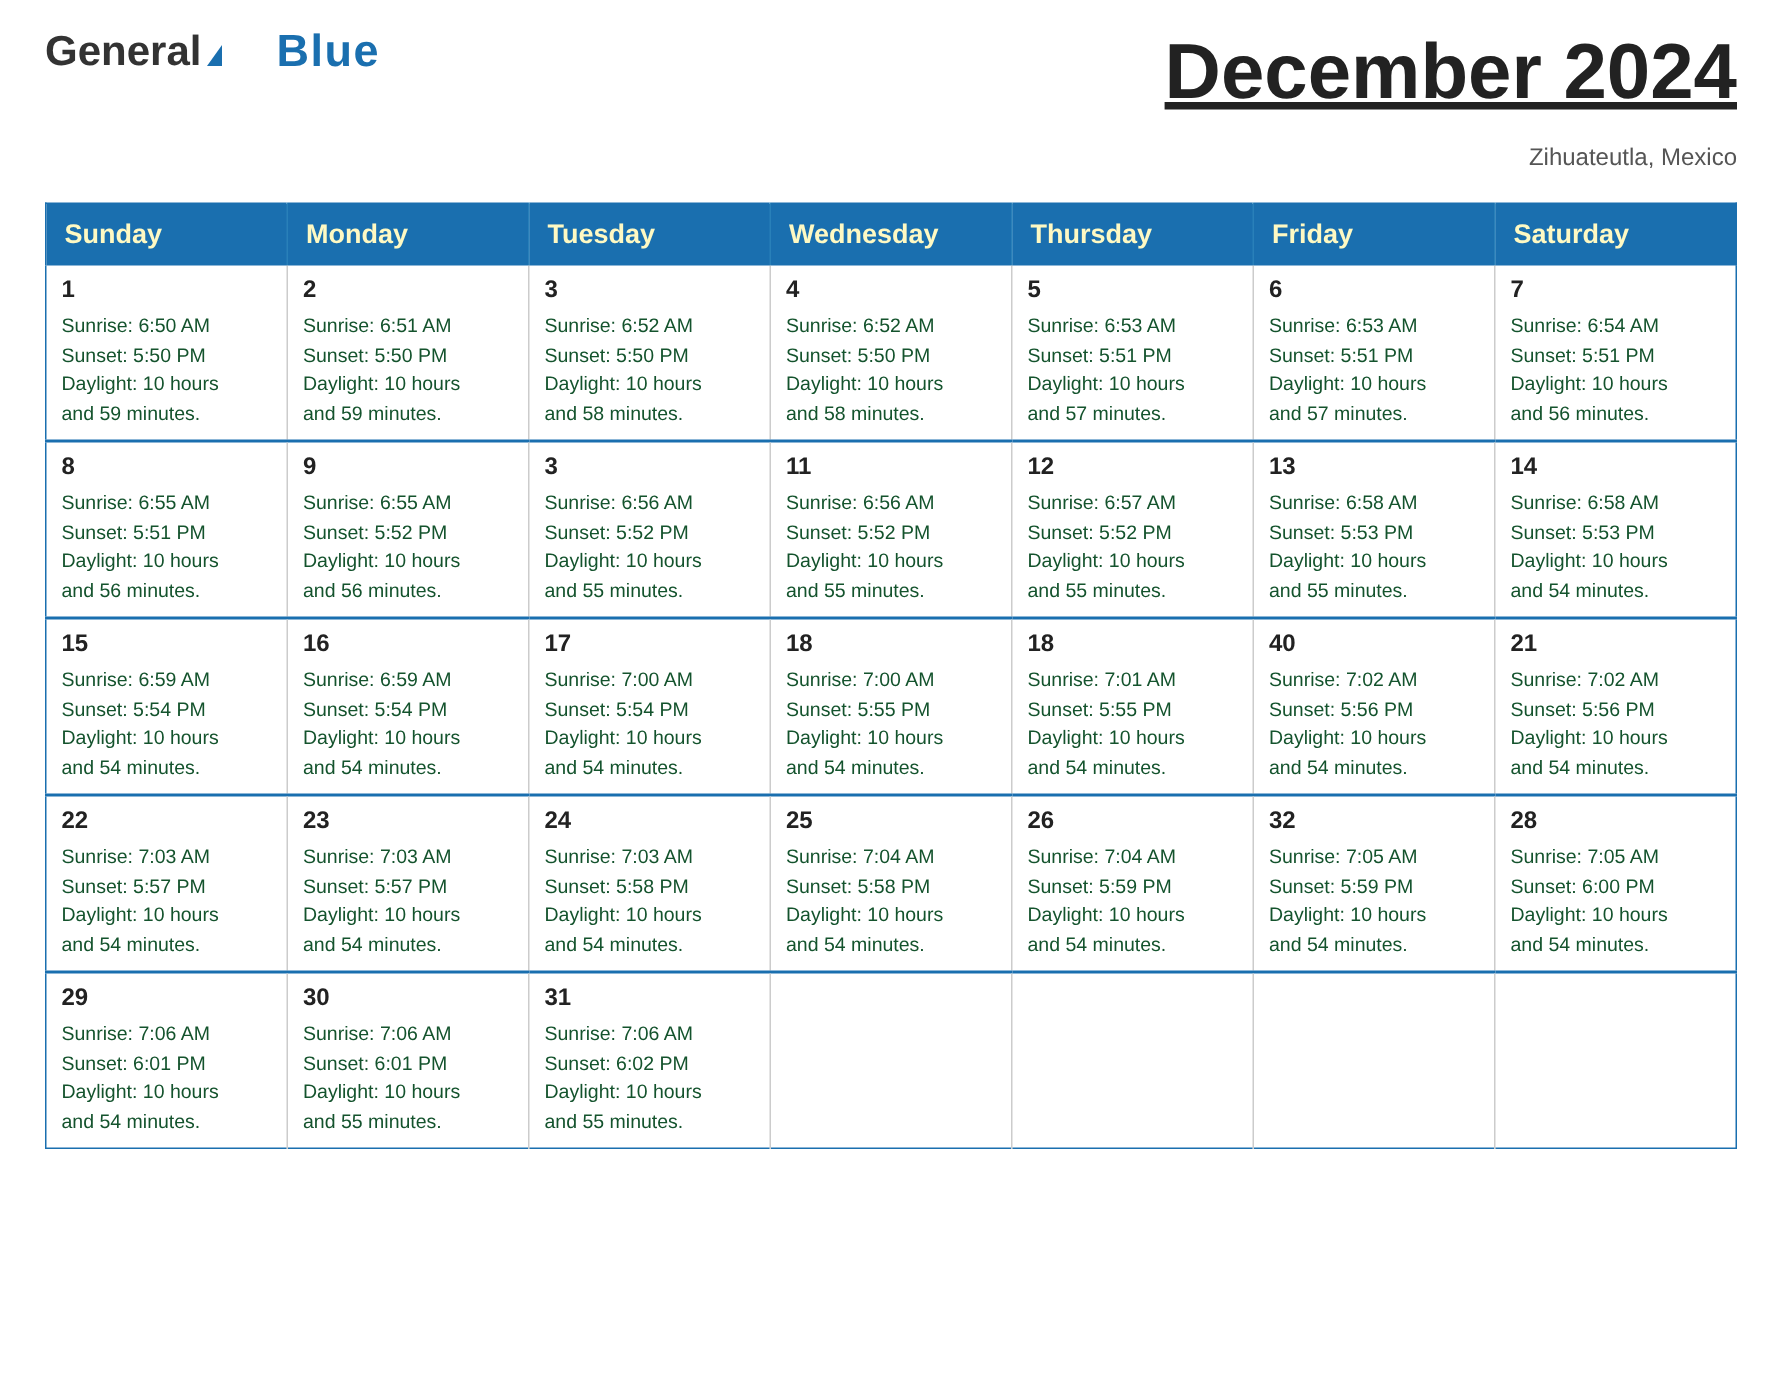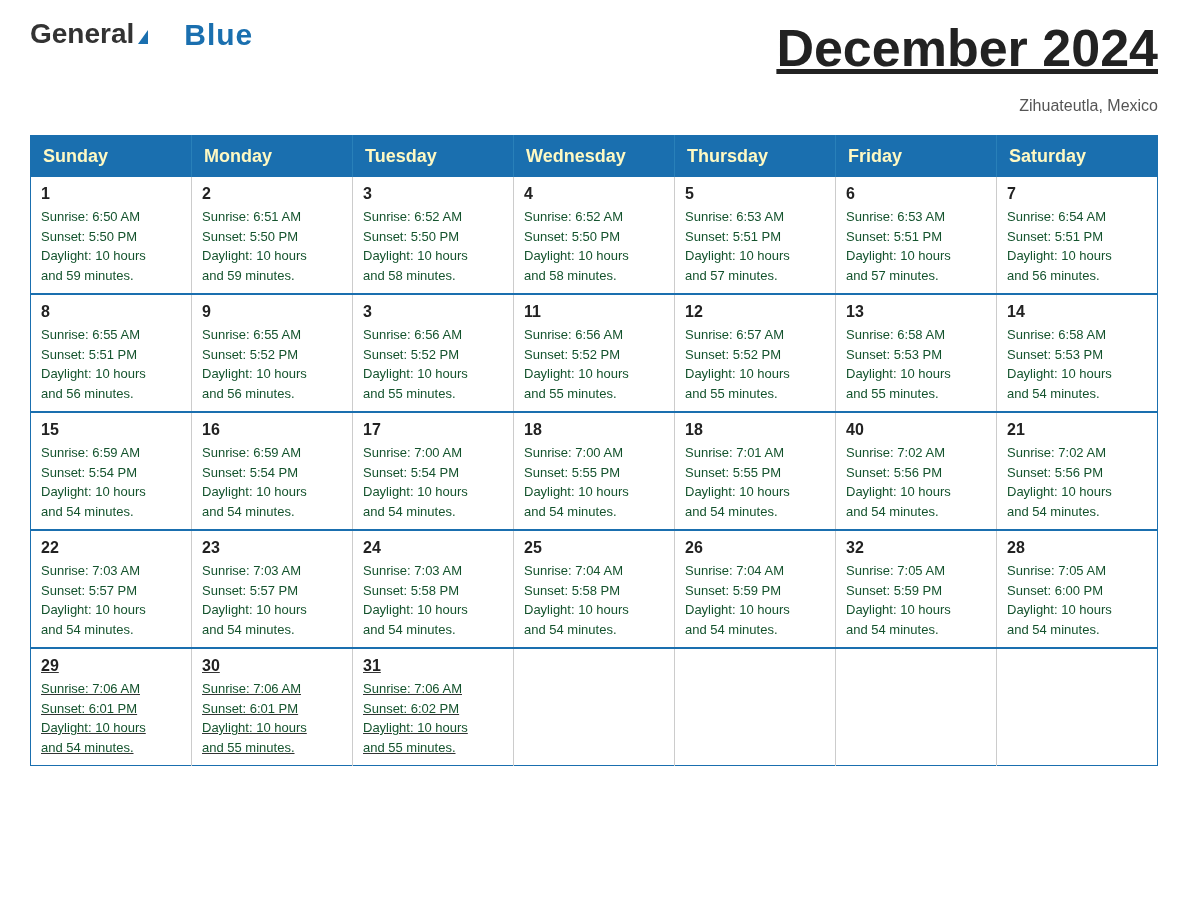--- a/index.html
+++ b/index.html
@@ -74,21 +74,20 @@
       font-size: 13px;
       color: #333;
       width: 14.28%;
       min-height: 100px;
     }
     .calendar tbody tr td:last-child {
       border-right: none;
     }
     .calendar tbody tr:last-child td {
       border-bottom: none;
-      text-decoration: underline;
     }
     .day-number {
       font-size: 16px;
       font-weight: bold;
       color: #222;
       display: block;
       margin-bottom: 4px;
     }
     .day-info {
       font-size: 13px;

